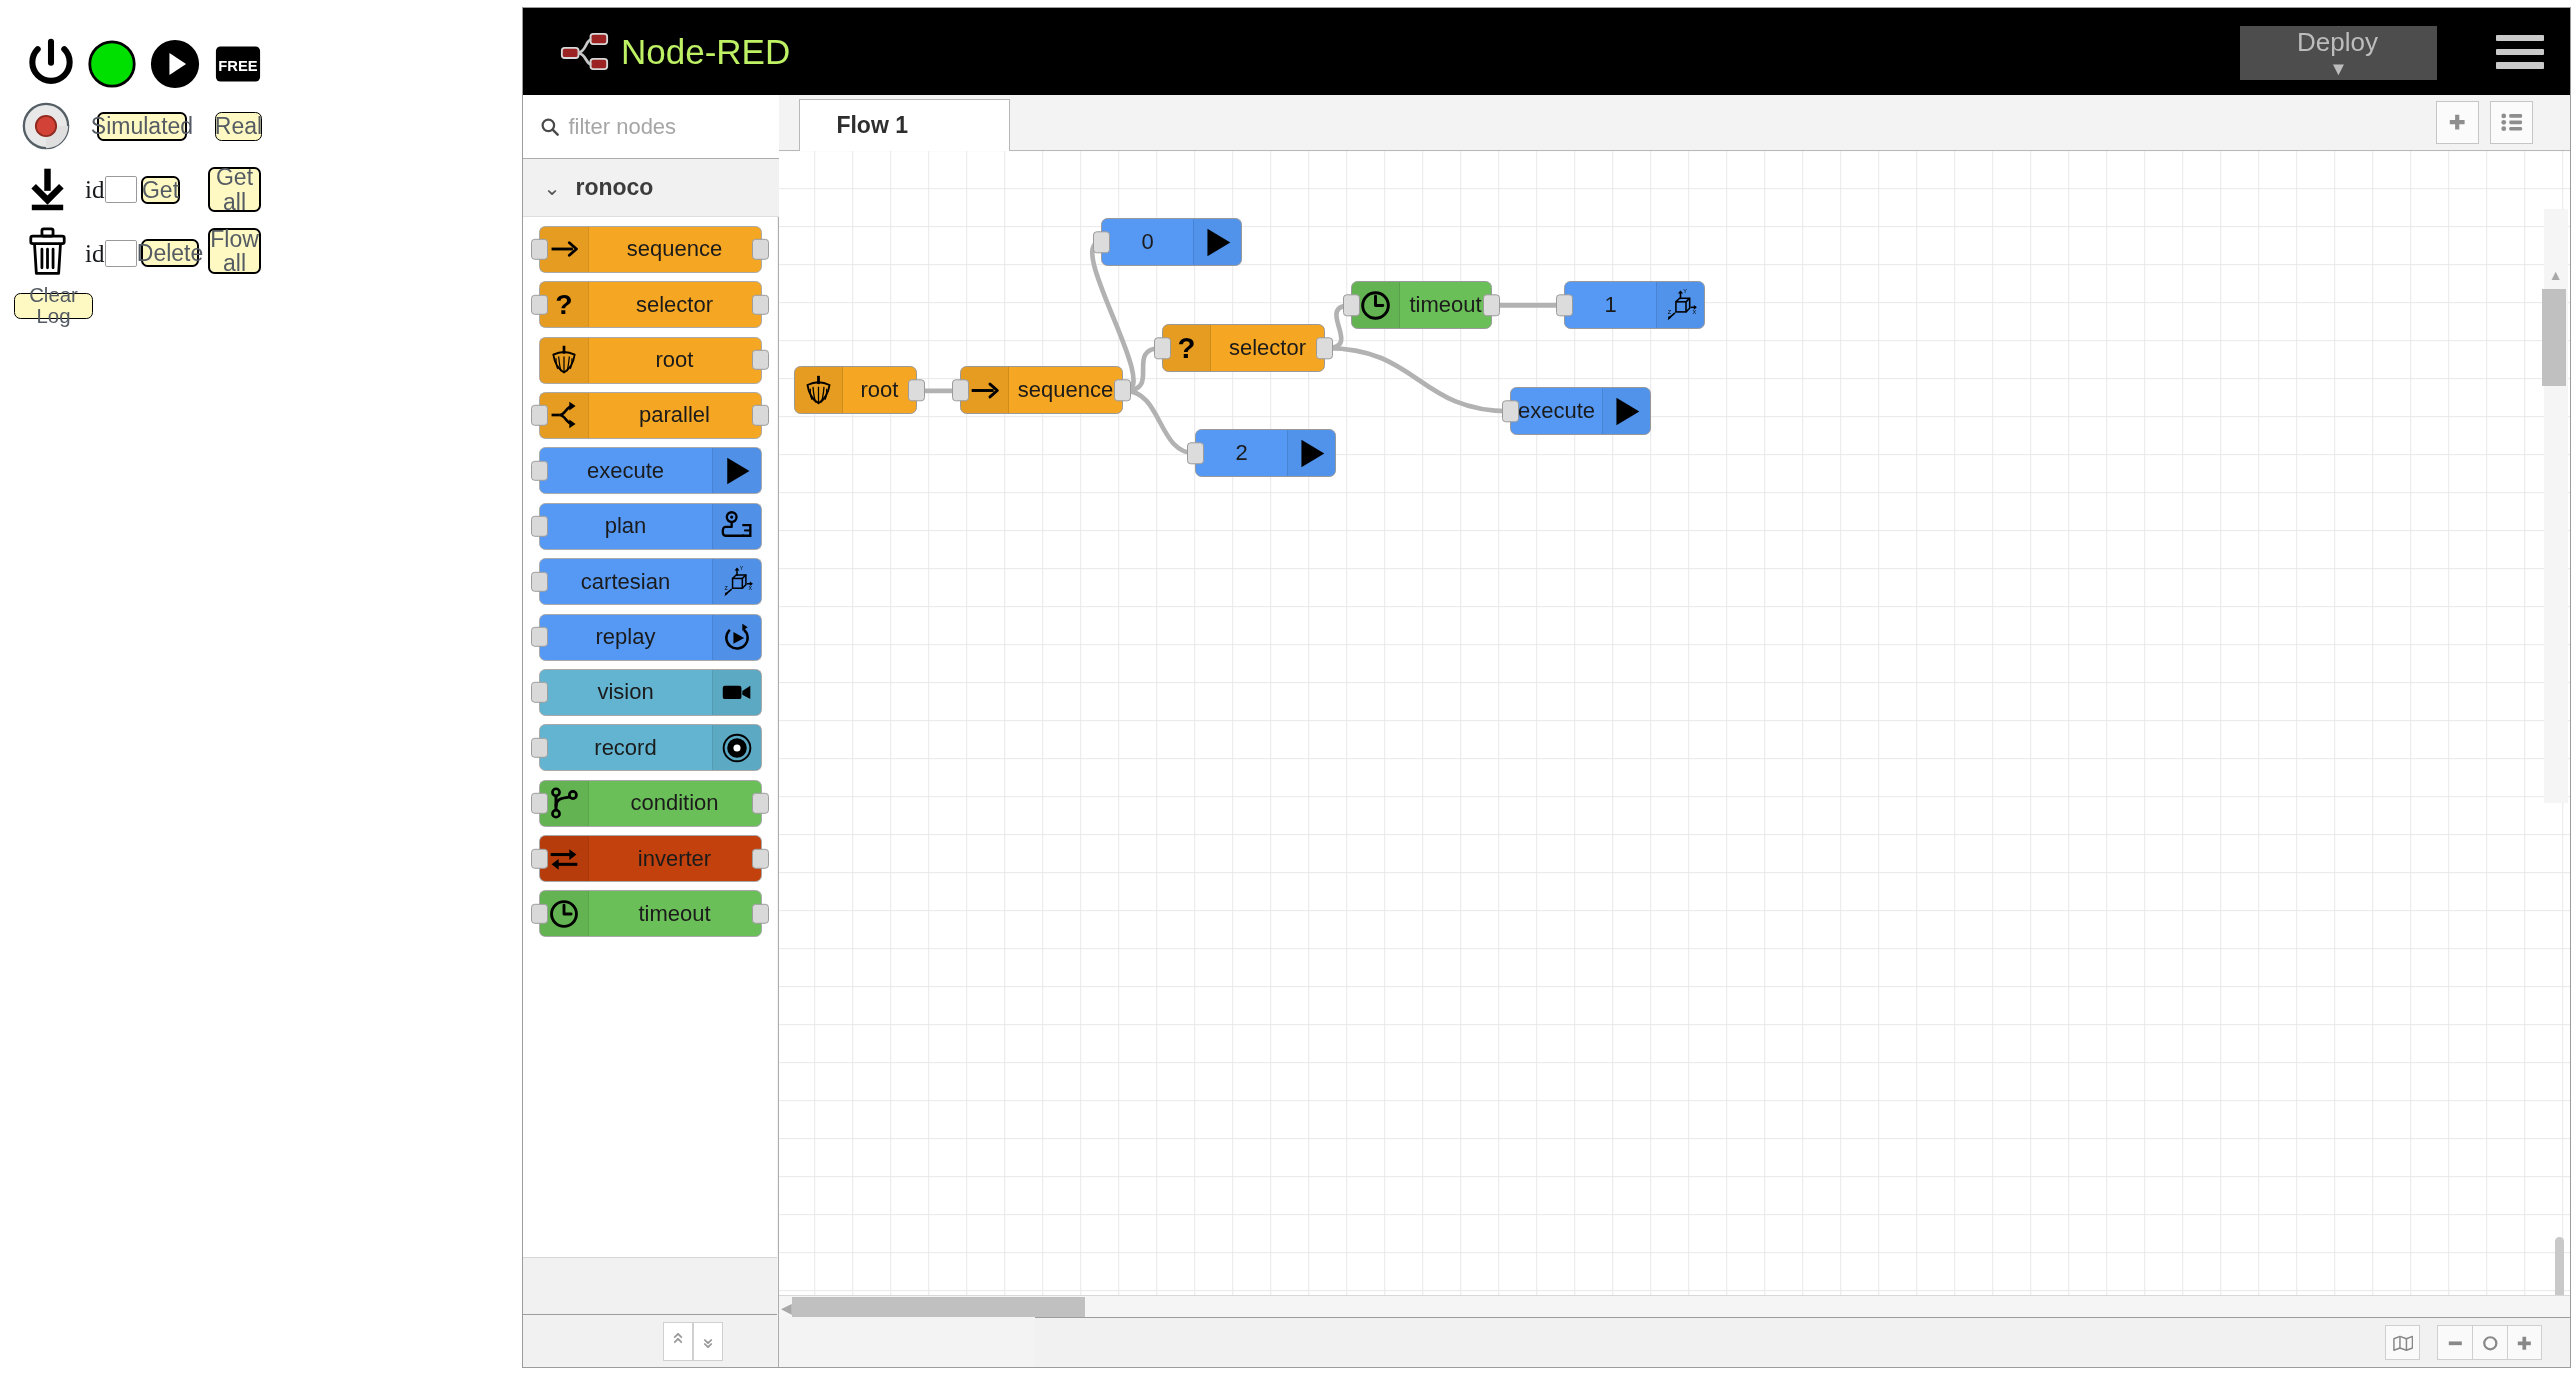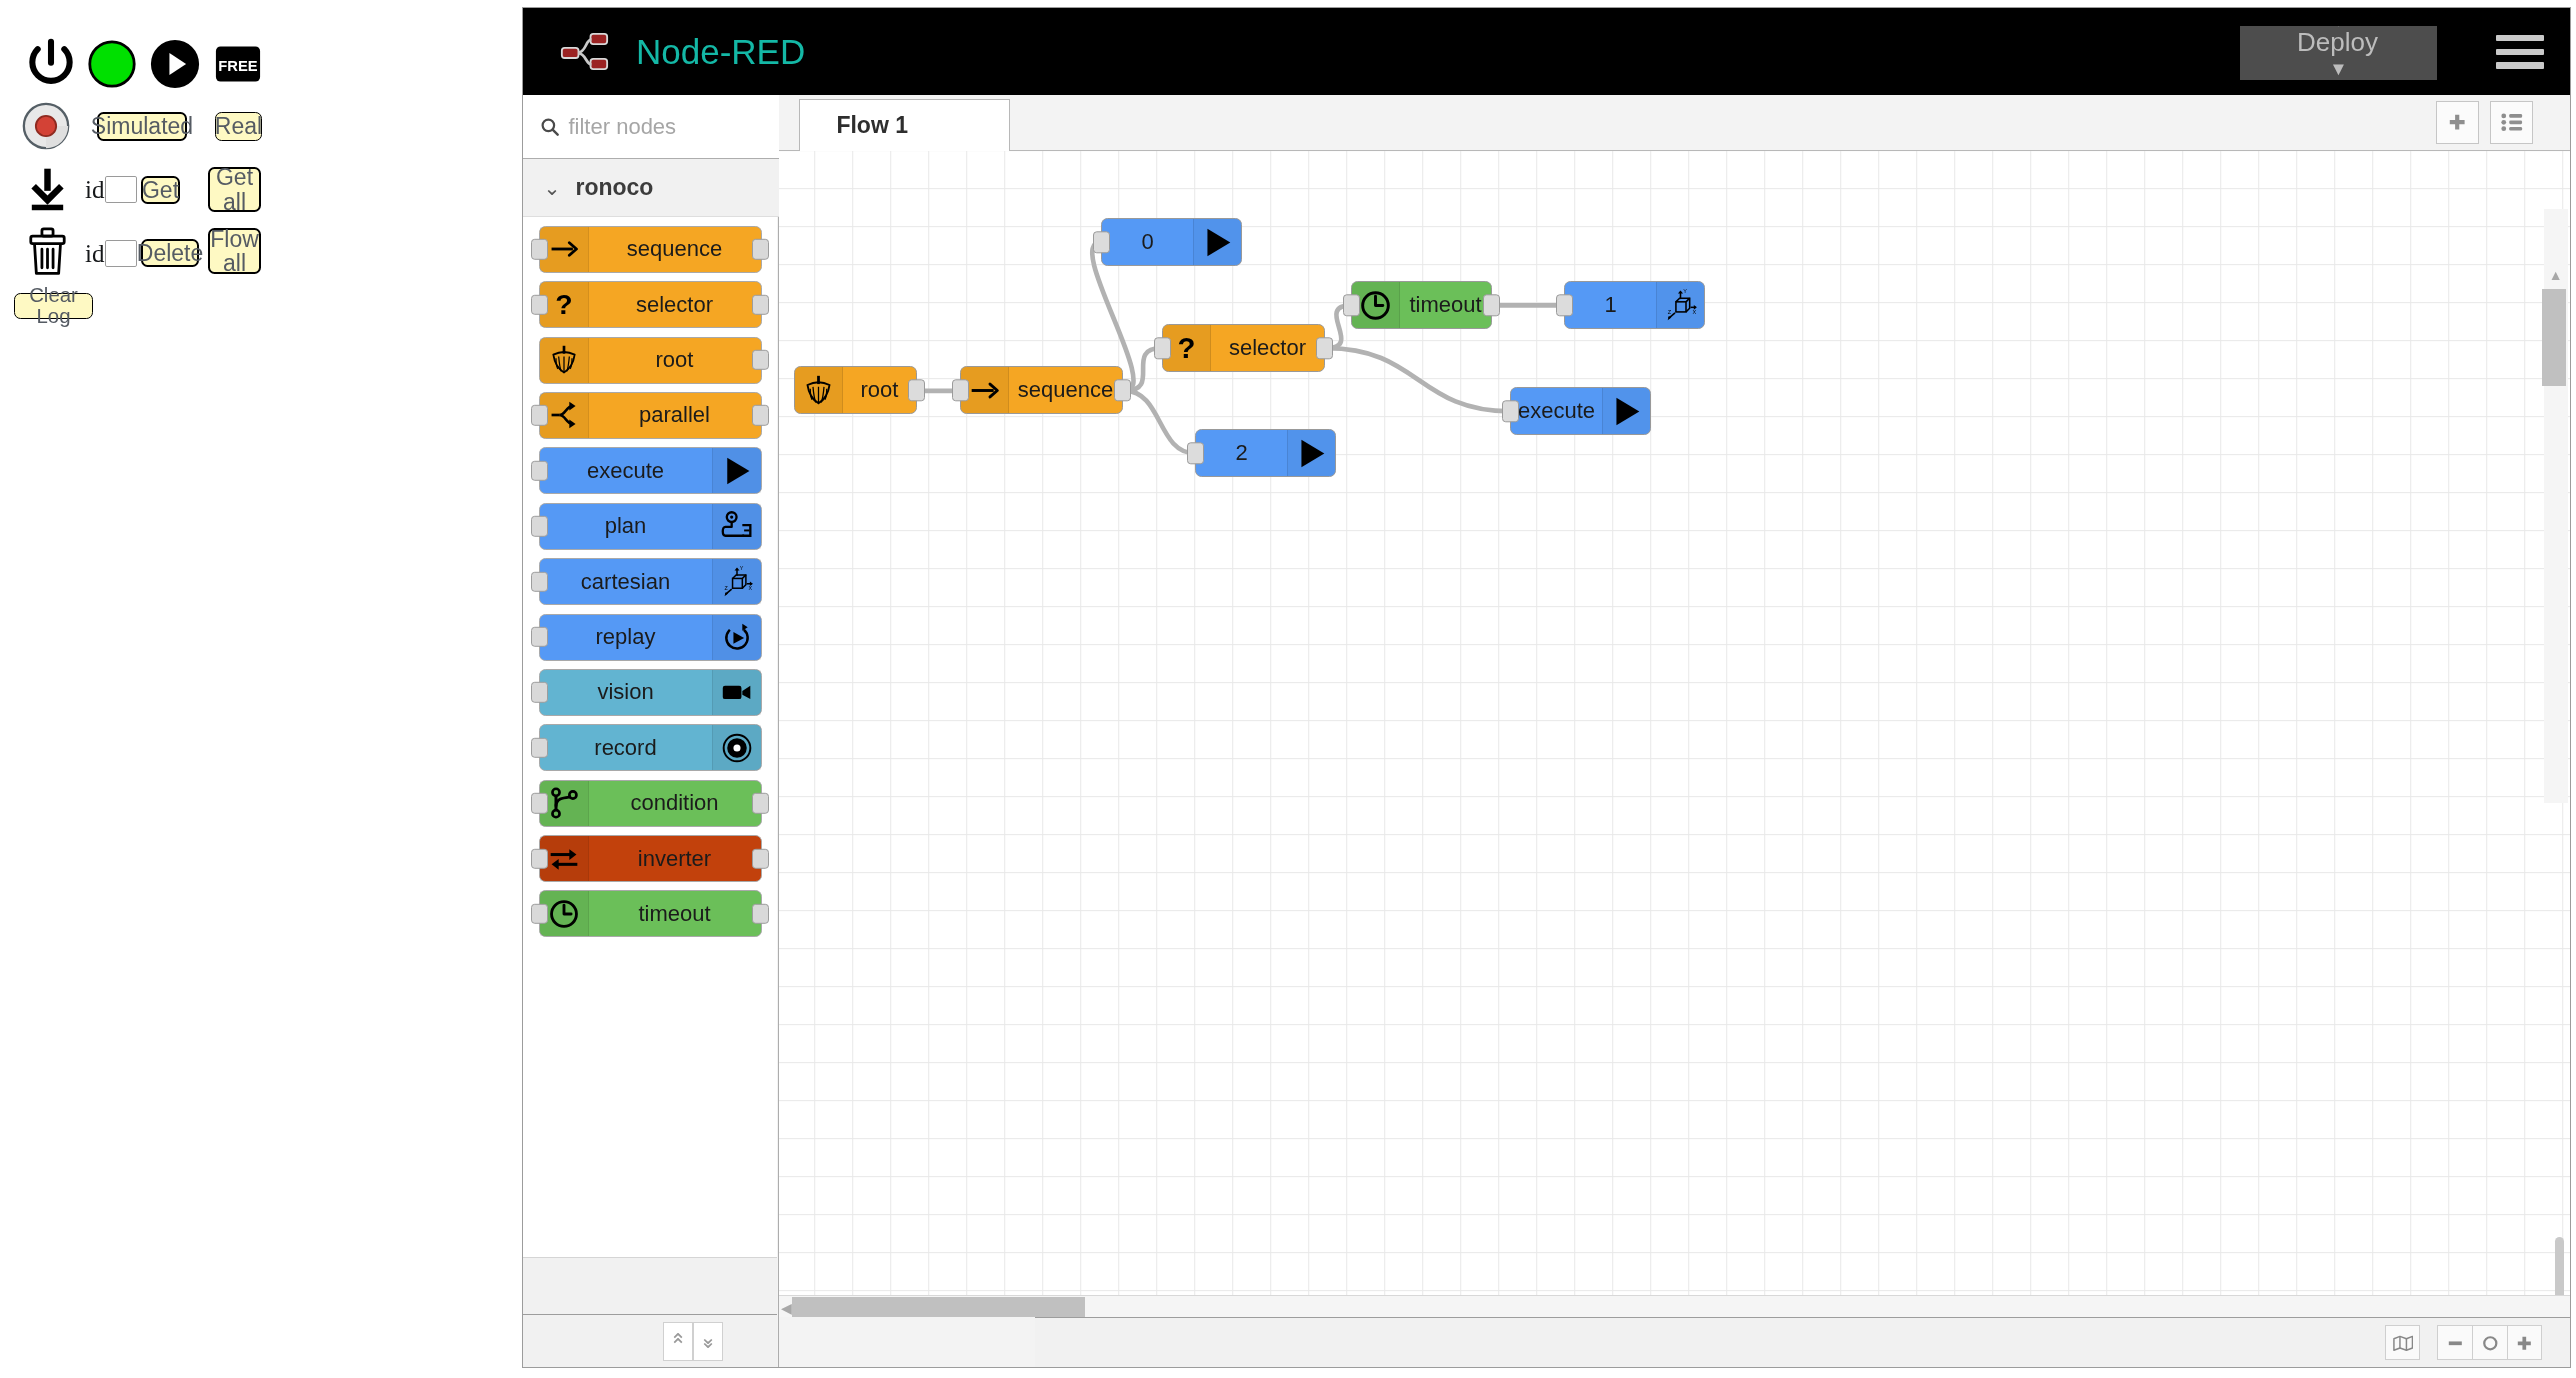--- a/index.html
+++ b/index.html
@@ -58,21 +58,21 @@
     border: 1.9px solid #9c9c9c;
     background: #f3f3f3;
   }
   #nr-header {
     position: absolute; left: 0; top: 0; right: 0; height: 87px;
     background: #000000;
     display: flex; align-items: center;
   }
   #nr-logo-wrap { display: flex; align-items: center; margin-left: 37px; }
   #nr-title {
-    color: #14b8a6; font-size: 35px; margin-left: 15px;
+    color: #bef264; font-size: 35px; 
     font-family: "Liberation Sans", sans-serif; font-weight: 400;
   }
   #deploy-btn {
     position: absolute; right: 133px; top: 17.6px;
     width: 197px; height: 54px;
     background: #4d4d4d;
     display: flex; align-items: center; justify-content: center;
     cursor: pointer;
     flex-direction: column;
   }

